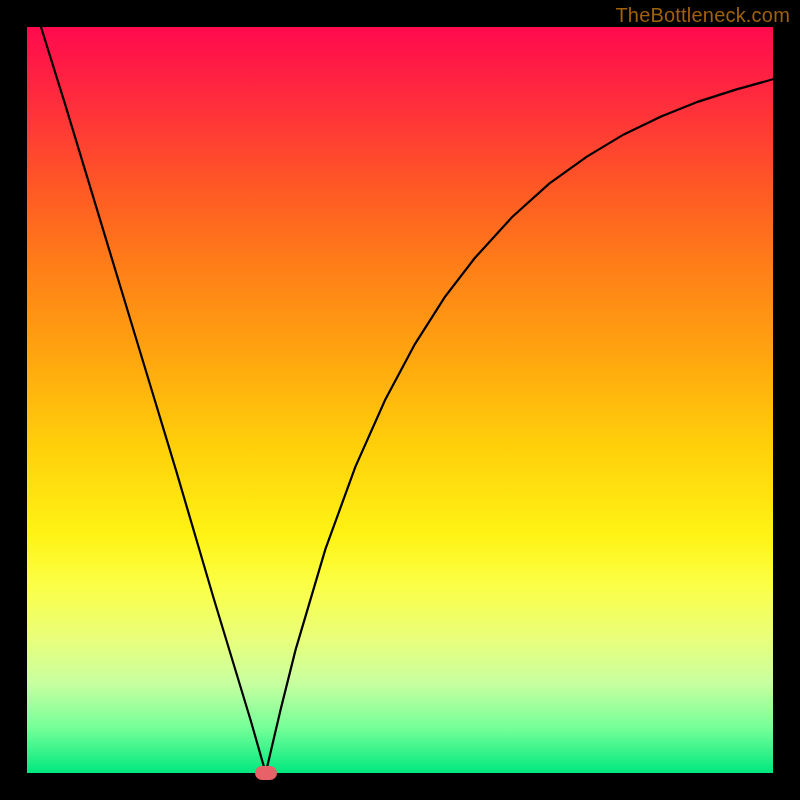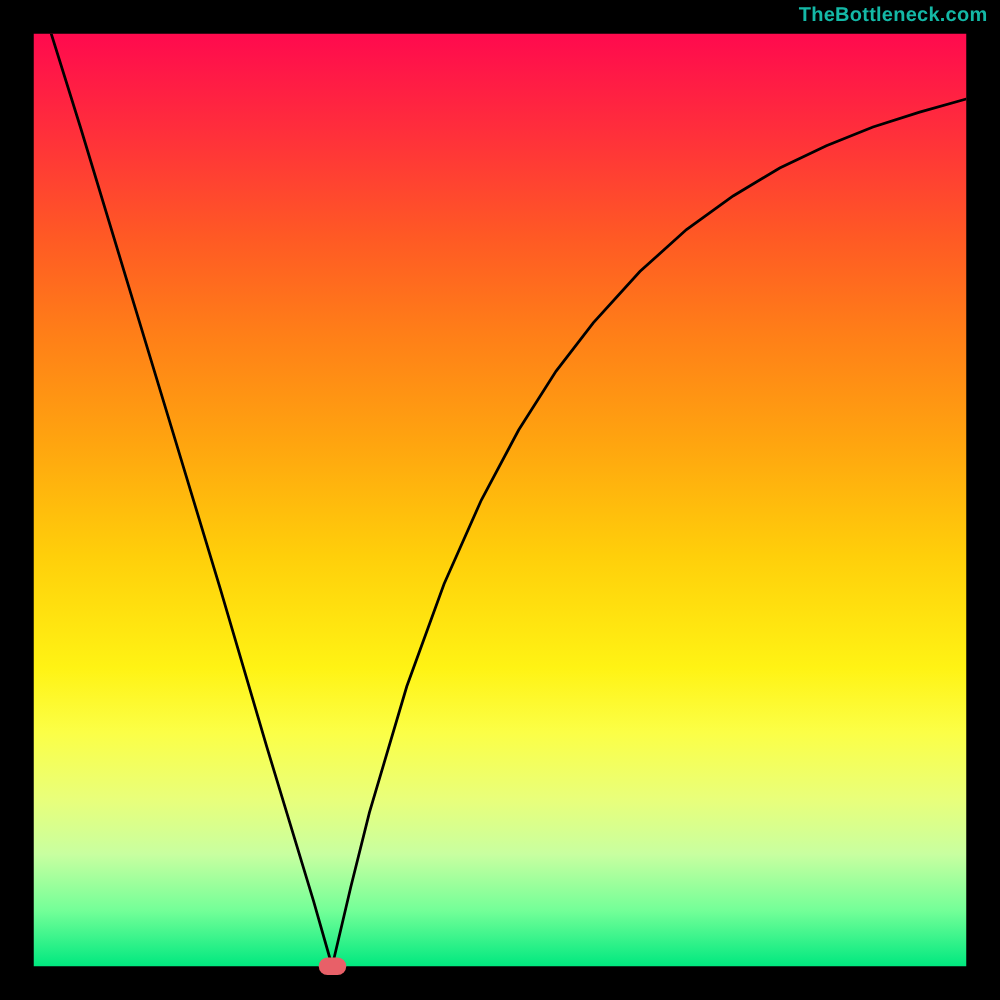--- a/index.html
+++ b/index.html
@@ -14,23 +14,23 @@
   .frame {
     position: relative;
     width: 800px;
     height: 800px;
     background: #000;
   }
   .watermark {
     position: absolute;
     top: 4px;
     right: 10px;
-    color: #14b8a6;
-    font-size: 16px;
-    font-weight: 700;
+    color: #a16207;
+    font-size: 20px;
+    font-weight: 400;
     letter-spacing: 0.2px;
     z-index: 5;
   }
   .plot {
     position: absolute;
     top: 27px;
     left: 27px;
     width: 746px;
     height: 746px;
   }

